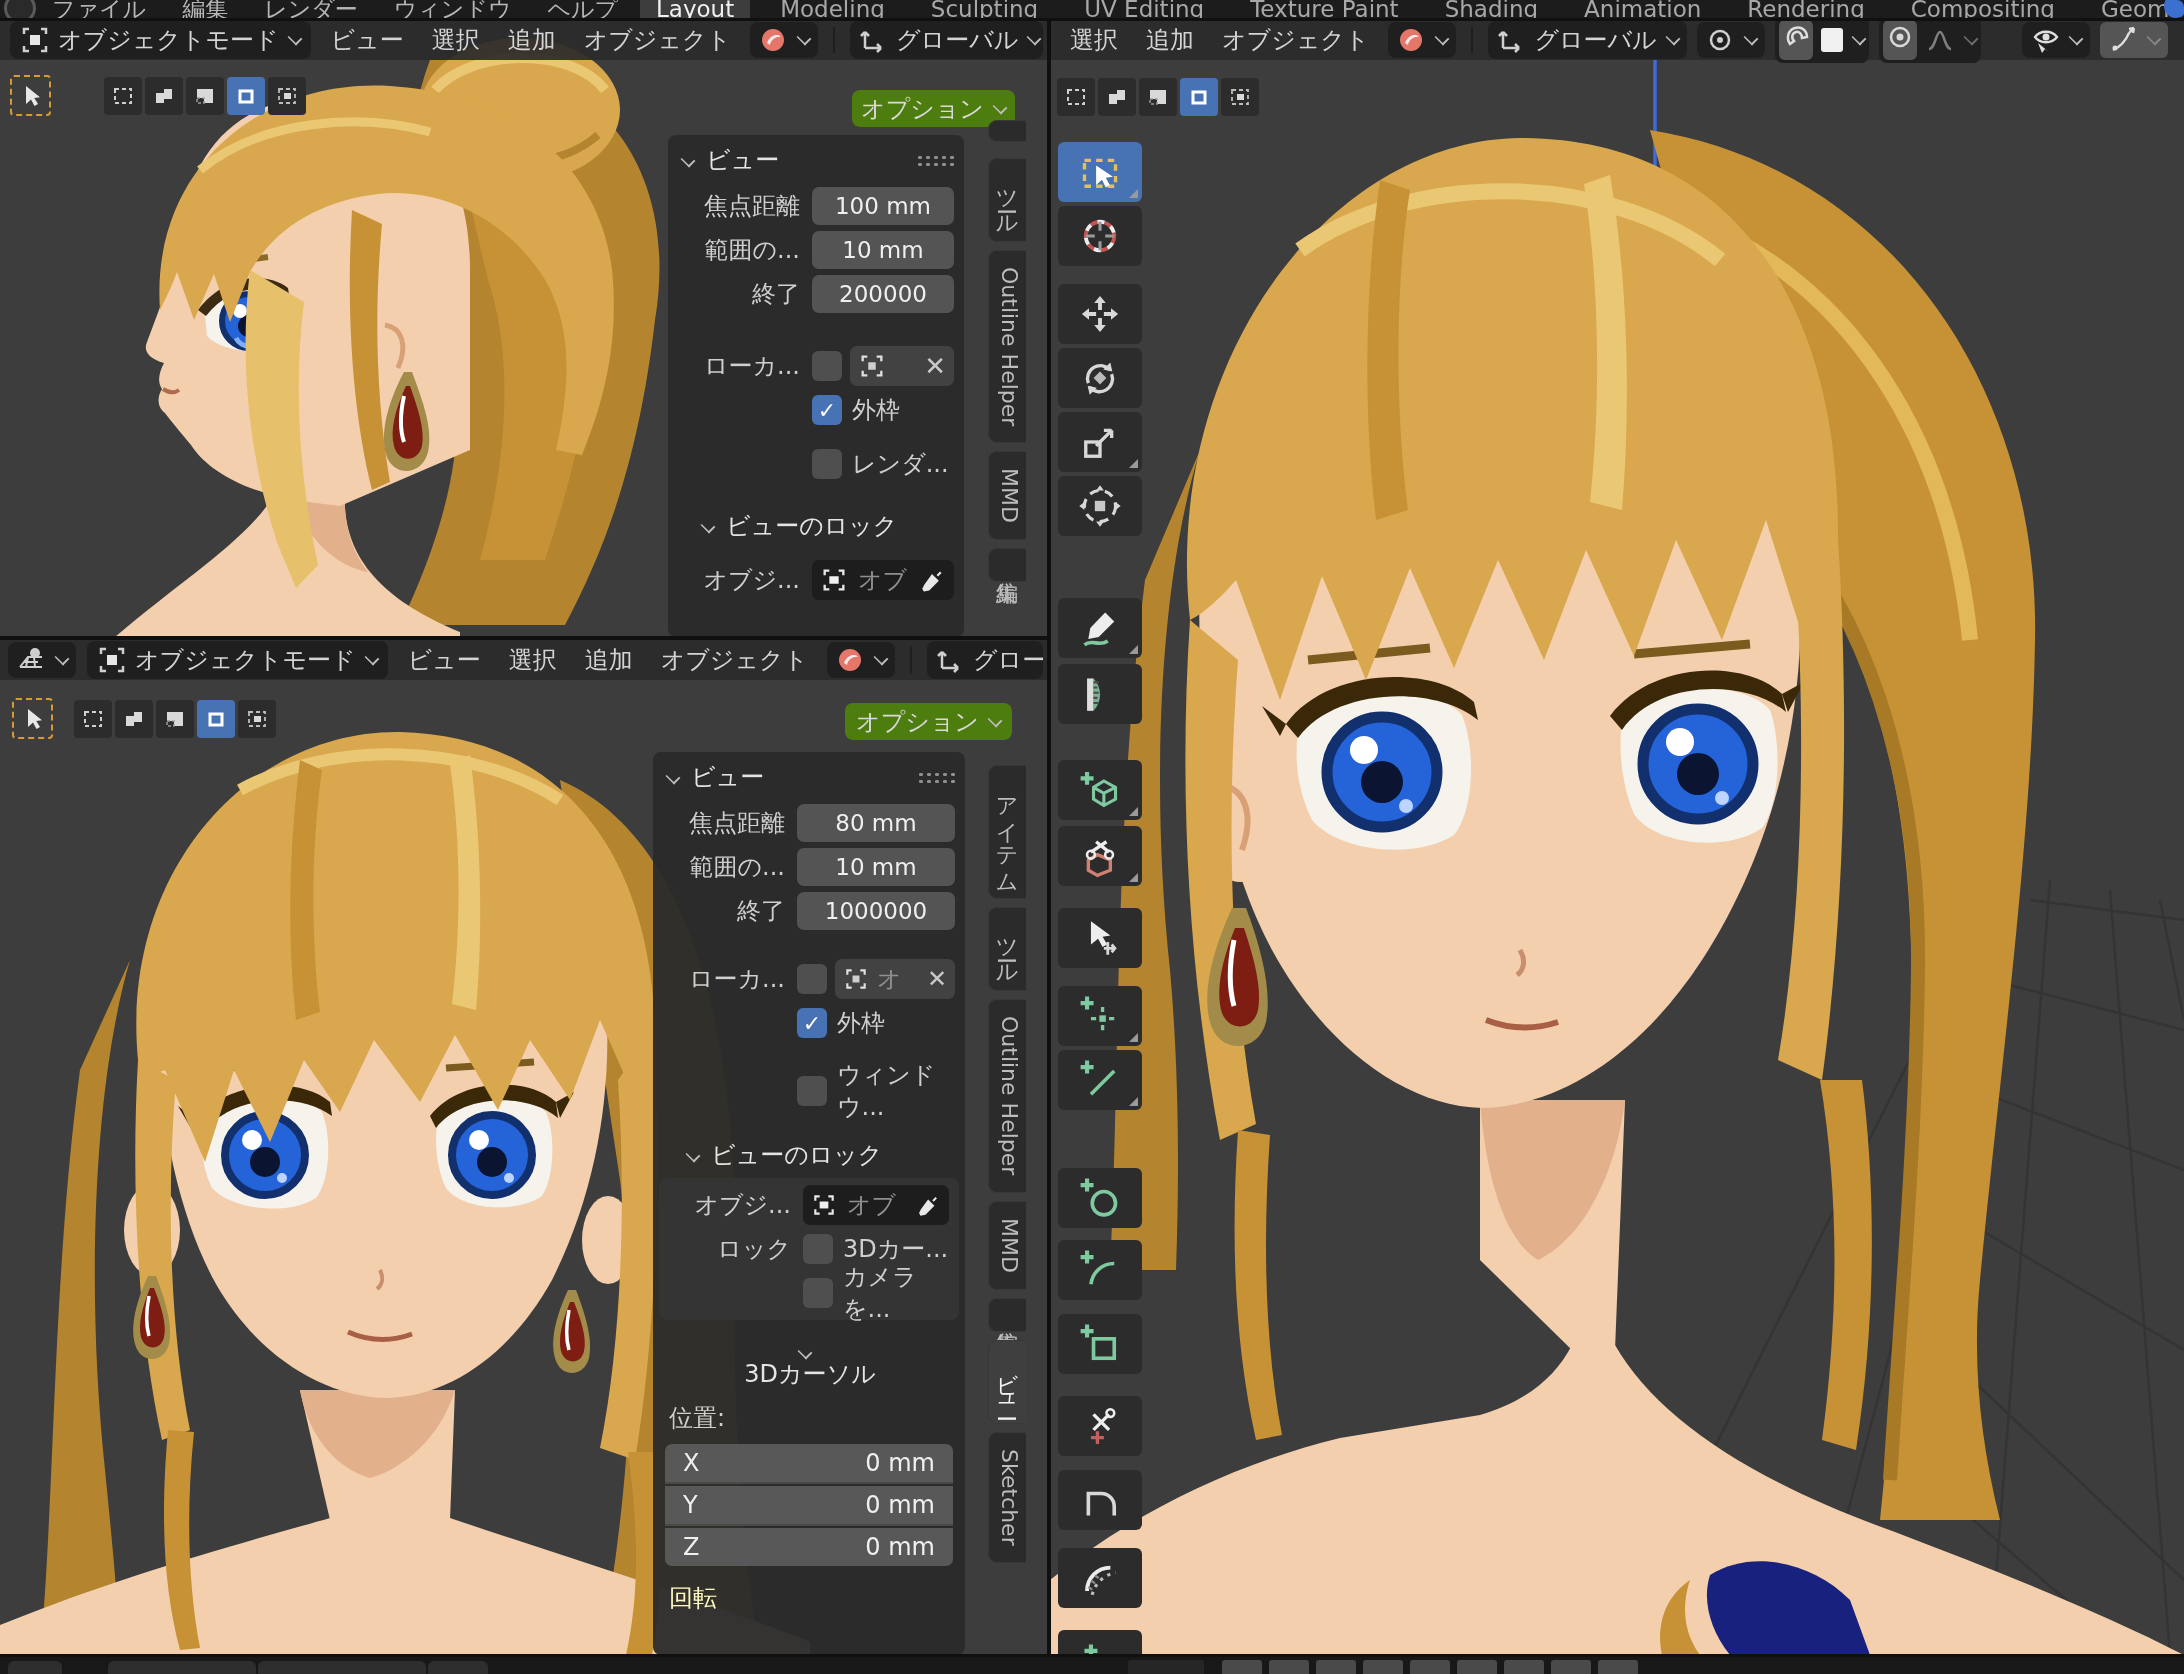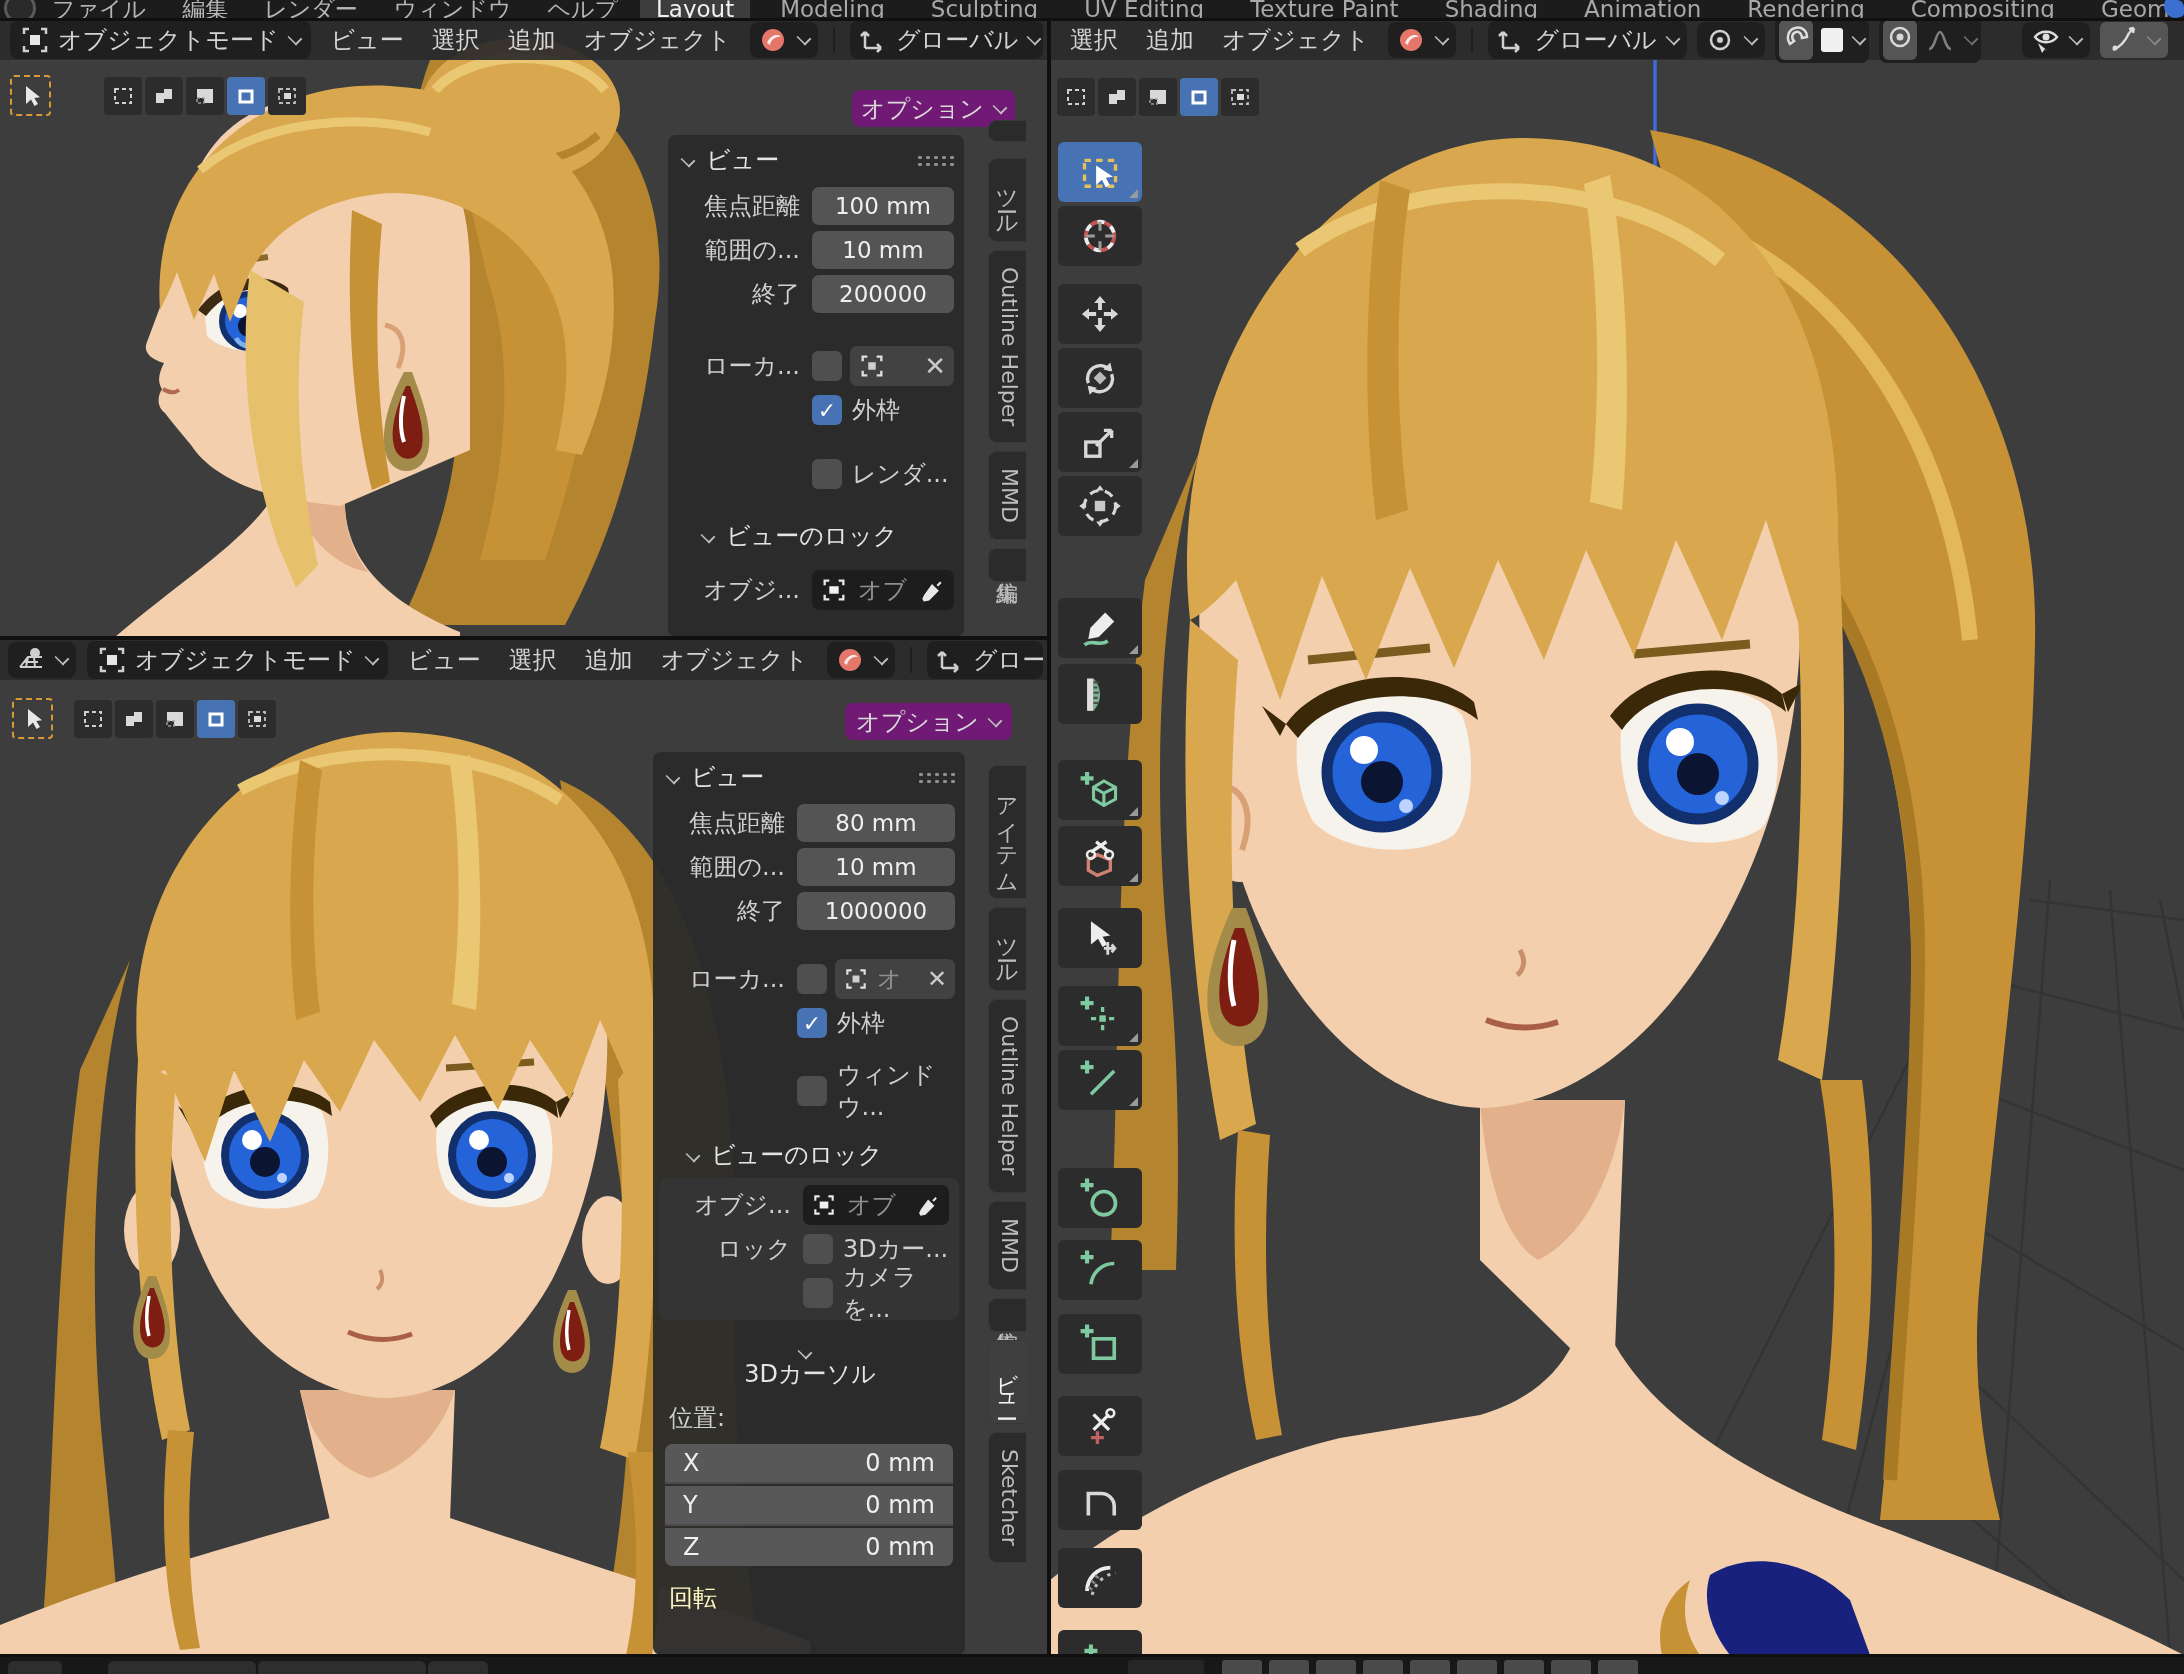--- a/index.html
+++ b/index.html
@@ -21,21 +21,21 @@
              display:flex;align-items:center;font-size:24px;color:#d4d4d4;}
   .menu-item{margin:0 14px;white-space:nowrap;cursor:default;}
   .mode-dd{display:flex;align-items:center;background:#1f1f1f;border-radius:8px;padding:3px 10px;margin:0 6px;white-space:nowrap;}
   .chev{display:inline-block;width:10px;height:10px;border-right:2.5px solid #bdbdbd;border-bottom:2.5px solid #bdbdbd;
         transform:rotate(45deg) scaleY(.75);margin-left:10px;margin-bottom:4px;flex:none;}
   .hdr-btn{display:flex;align-items:center;background:#1f1f1f;border-radius:8px;padding:3px 8px;margin:0 5px;}
   .hdr-ico{width:30px;height:30px;flex:none;}
   .sep{width:2px;height:26px;background:#1f1f1f;margin:0 10px;flex:none;}
   .toggled{background:#555;border-radius:6px;}
   
-  .opt-btn{position:absolute;background:#701a75;border-radius:8px;display:flex;align-items:center;
+  .opt-btn{position:absolute;background:#4d7c0f;border-radius:8px;display:flex;align-items:center;
            justify-content:center;font-size:24px;color:#d9d9d9;height:37px;}
   
   .tool-active{position:absolute;width:37px;height:37px;border:2px dashed #d79a35;border-radius:4px;
                display:flex;align-items:center;justify-content:center;}
   .selmodes{position:absolute;display:flex;gap:3px;}
   .selmode{width:38px;height:38px;background:#2c2c2c;border-radius:4px;display:flex;align-items:center;justify-content:center;}
   .selmode.active{background:#4772b3;}
   
   .npanel{position:absolute;background:rgba(42,42,42,.95);border-radius:8px;font-size:24px;color:#cfcfcf;overflow:hidden;}
   .p-head{display:flex;align-items:center;height:42px;padding:4px 10px 0 12px;color:#e4e4e4;}
@@ -241,21 +241,21 @@
             <rect x="11" y="11" width="8" height="8" fill="#cfcfcf"></rect>
           </svg>
           <span style="margin-left:auto;color:#c9c9c9;font-size:26px;">✕</span>
         </span>
       </div>
       <div class="p-row">
         <span class="p-label"></span>
         <span class="cbx on">✓</span>
         <span style="margin-left:10px;">外枠</span>
       </div>
-      <div class="p-row" style="margin-top:26px;">
+      <div class="p-row" style="margin-top:16px;">
         <span class="p-label"></span>
         <span class="cbx"></span>
         <span style="margin-left:10px;">レンダ...</span>
       </div>
       <div class="p-head" style="margin-top:18px;">
         <span class="chev" style="margin:0 12px 0 22px;"></span>
         <span>ビューのロック</span>
       </div>
       <div class="p-row" style="margin-top:14px;">
         <span class="p-label">オブジ...</span>

